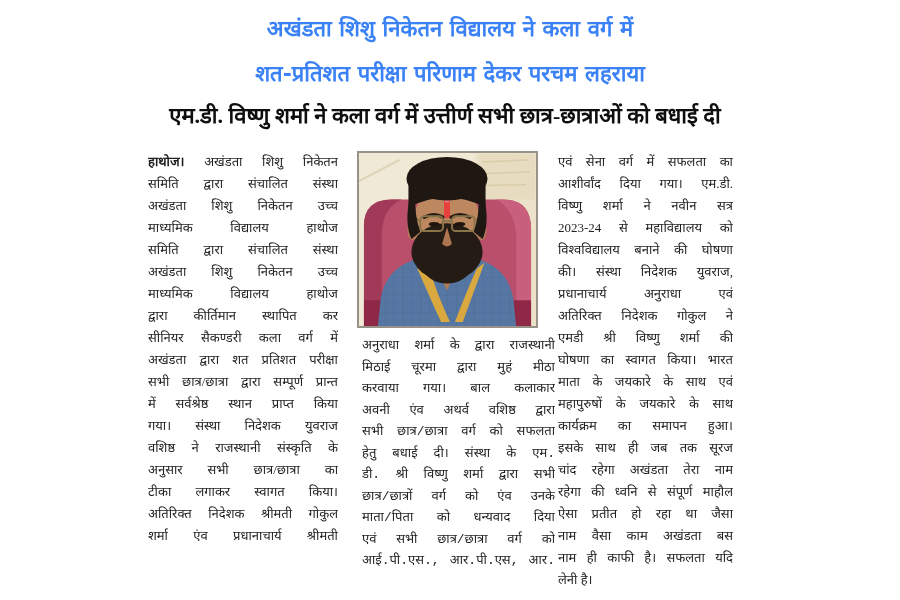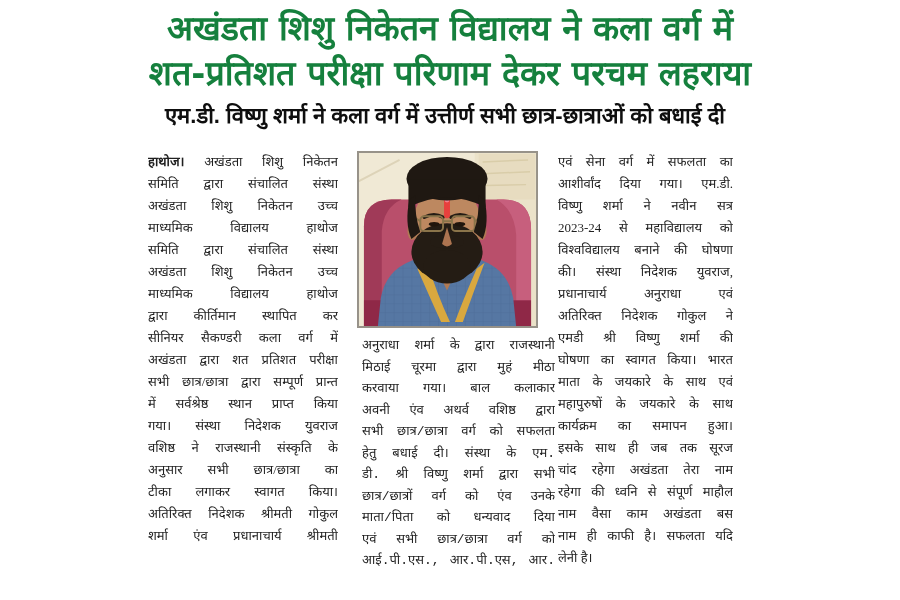--- a/index.html
+++ b/index.html
@@ -1,23 +1,23 @@
 <!DOCTYPE html>
 <html><head>
 <meta charset="utf-8">
 <style>
   html,body{margin:0;padding:0;background:#ffffff;}
   .page{position:relative;width:900px;height:600px;background:#ffffff;overflow:hidden;
         font-family:"Liberation Serif","DejaVu Serif",serif;}
   .headline{position:absolute;top:6px;left:30px;right:30px;margin:0;text-align:center;
             font-family:"DejaVu Sans","Liberation Sans",sans-serif;
-            font-weight:700;font-size:34px;line-height:45px;color:#15803d;letter-spacing:0px;}
+            font-weight:700;font-size:22px;line-height:45px;color:#3b82f6;letter-spacing:0px;}
   .headline .hl{display:block;white-space:nowrap;}
   .subheadline{position:absolute;top:101px;left:30px;right:40px;margin:0;text-align:center;
-               font-family:Liberation Sans, sans-serif;
+               font-family:Liberation Serif, serif;
                font-weight:700;font-size:22px;line-height:30px;color:#0e0e0e;white-space:nowrap;}
   .columns{position:absolute;top:151px;left:148px;width:586px;height:449px;
            font-size:13px;color:#1f1f1f;}
   .col{position:absolute;top:0;}
   .col1{left:0;width:190px;}
   .col2{left:214px;width:193px;font-family:Liberation Mono, monospace;}
   .col3{left:410px;width:175px;}
   .tline{text-align:justify;text-align-last:justify;height:22px;line-height:22px;
          overflow:hidden;}
   .col2 .tline{height:21.5px;line-height:21.5px;}
@@ -166,20 +166,21 @@
           <div class="tline">प्रधानाचार्य अनुराधा एवं</div>
           <div class="tline">अतिरिक्त निदेशक गोकुल ने</div>
           <div class="tline">एमडी श्री विष्णु शर्मा की</div>
           <div class="tline">घोषणा का स्वागत किया। भारत</div>
           <div class="tline">माता के जयकारे के साथ एवं</div>
           <div class="tline">महापुरुषों के जयकारे के साथ</div>
           <div class="tline">कार्यक्रम का समापन हुआ।</div>
           <div class="tline">इसके साथ ही जब तक सूरज</div>
           <div class="tline">चांद रहेगा अखंडता तेरा नाम</div>
           <div class="tline">रहेगा की ध्वनि से संपूर्ण माहौल</div>
+          <div class="tline">ऐसा प्रतीत हो रहा था जैसा</div>
           <div class="tline">नाम वैसा काम अखंडता बस</div>
           <div class="tline">नाम ही काफी है। सफलता यदि</div>
           <div class="tline">लेनी है।</div>
         </div>
     </div>
 
   </div>
 </div>
 
 </body></html>

